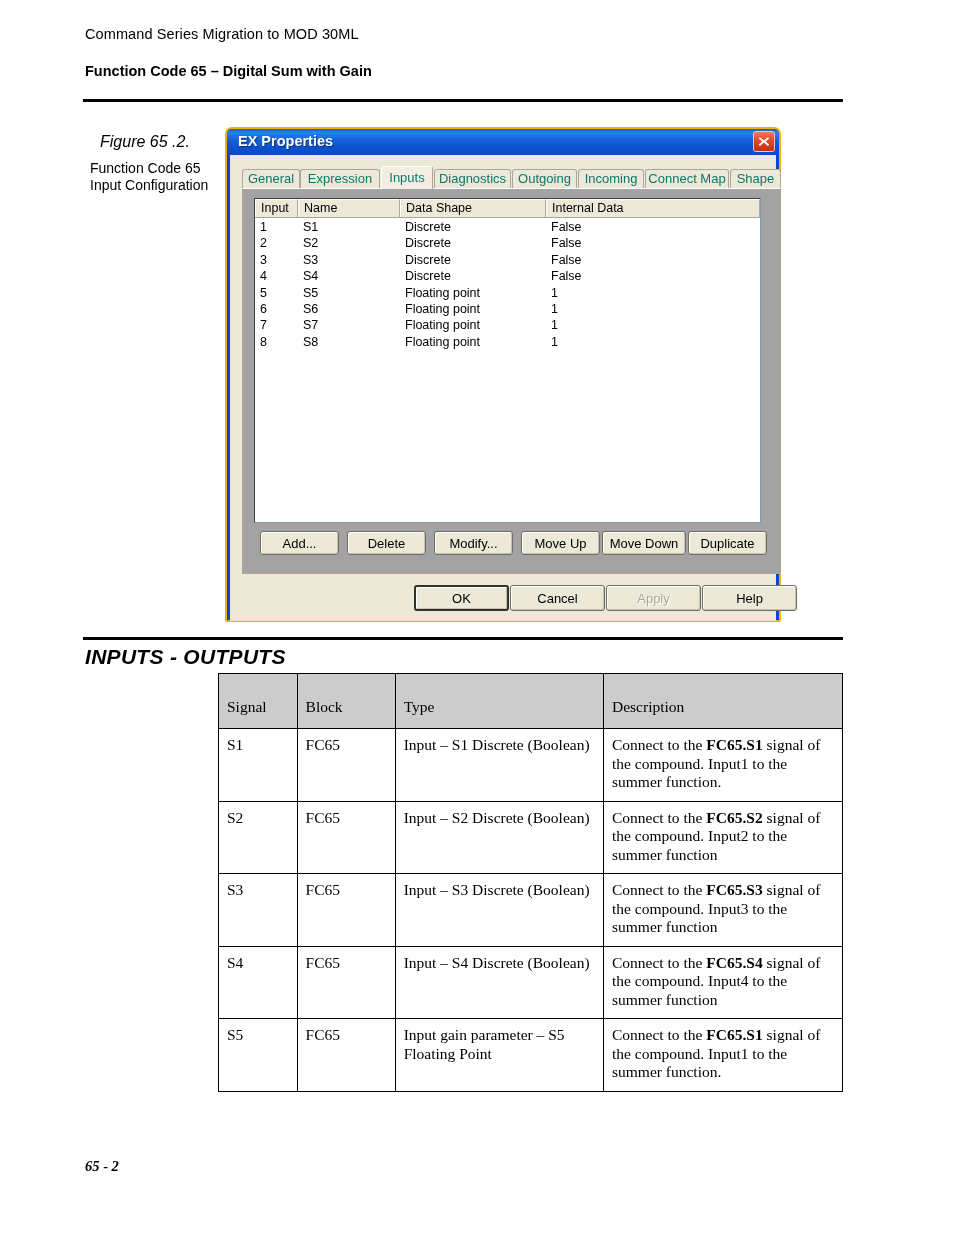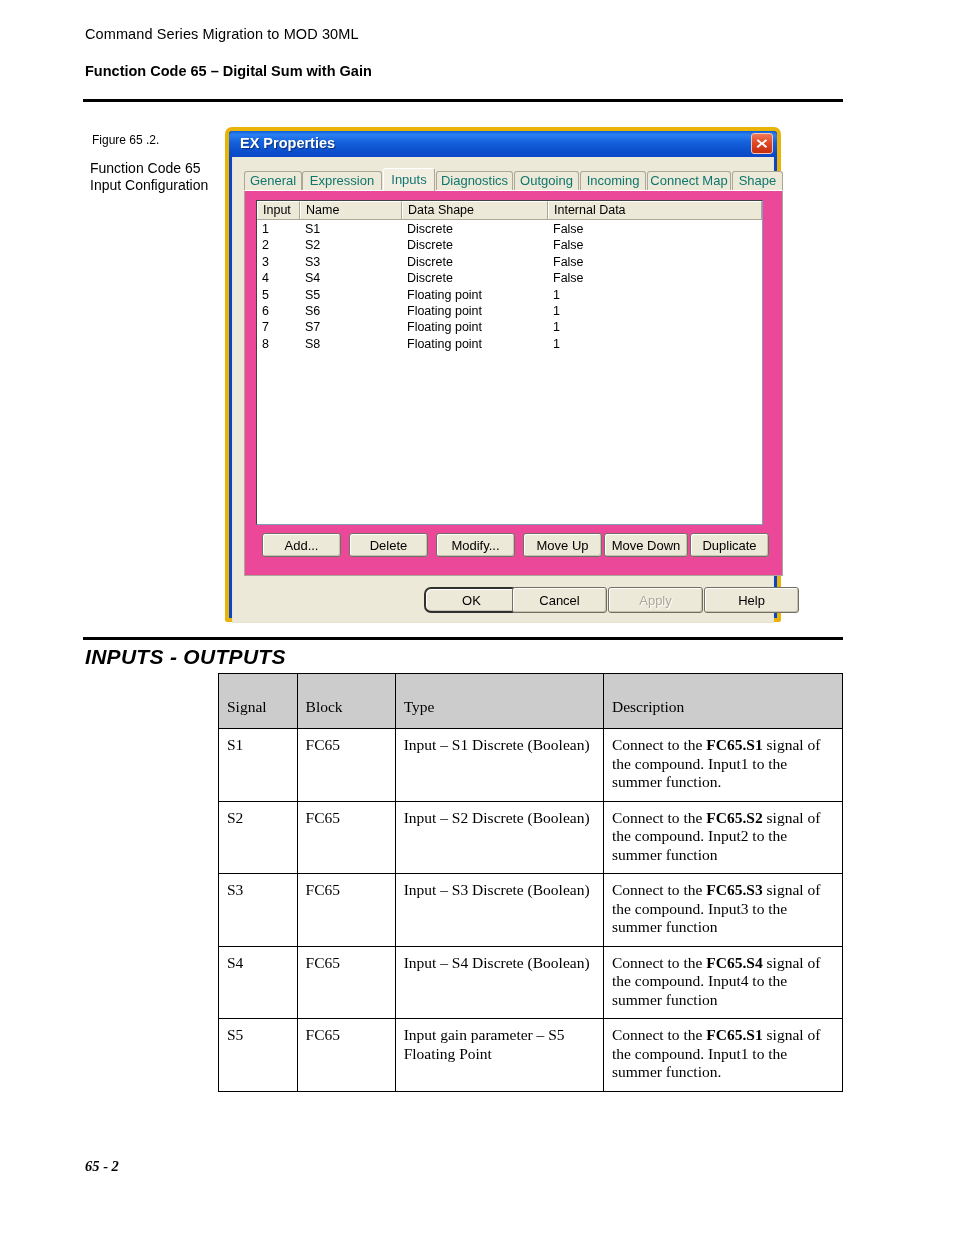--- a/index.html
+++ b/index.html
@@ -38,43 +38,44 @@
     left: 83px;
     top: 99px;
     width: 760px;
     height: 3px;
     background: #000;
   }
 
   
   .fig-num {
     position: absolute;
-    left: 92px;
+    left: 100px;
     top: 133px;
-    font-size: 12px;
+    font-size: 16px;
+    font-style: italic;
     white-space: nowrap;
   }
   .fig-caption {
     position: absolute;
     left: 90px;
     top: 160px;
     width: 125px;
     font-size: 14px;
     line-height: 16.5px;
   }
 
   
   .dialog {
     position: absolute;
     left: 225px;
     top: 127px;
     width: 556px;
     height: 495px;
     background: #0a46c8;
-    border: 4px solid #eab308;
+    border: 2px solid #eab308;
     border-radius: 7px 7px 2px 2px;
     box-sizing: border-box;
     padding: 0 3px 3px 3px;
   }
   .titlebar {
     height: 26px;
     border-radius: 5px 5px 0 0;
     background: linear-gradient(to bottom,
         #0e5fd8 0%, #2b7ff0 14%, #1562dd 42%,
         #0d51cf 72%, #0b47c6 100%);
@@ -145,21 +146,21 @@
     background: #f2efe2;
     border-color: #ffffff #aca899 #f2efe2 #ffffff;
     z-index: 5;
   }
   .tabpage {
     position: absolute;
     left: 11px;
     top: 33px;
     width: 539px;
     height: 386px;
-    background: #ec4899;
+    background: #a3a3a3;
     border: 1px solid #aca899;
     border-top-color: #ffffff;
     box-sizing: border-box;
   }
 
   
   .listview {
     position: absolute;
     left: 11px;
     top: 9px;
@@ -395,21 +396,21 @@
         <button class="btn" style="left:93px;  width:79px;text-align:center;">Delete</button>
         <button class="btn" style="left:180px; width:79px;">Modify...</button>
         <button class="btn" style="left:267px; width:79px;">Move Up</button>
         <button class="btn" style="left:348px; width:84px;">Move Down</button>
         <button class="btn" style="left:434px; width:79px;">Duplicate</button>
       </div>
 
     </div>
 
     <div class="dlg-footer">
-      <button class="btn default" style="left:180px;border-radius:7px;">OK</button>
+      <button class="btn default" style="left:172px;">OK</button>
       <button class="btn" style="left:268px;">Cancel</button>
       <button class="btn disabled" style="left:364px;">Apply</button>
       <button class="btn" style="left:460px;">Help</button>
     </div>
 
   </div>
 </div>
 
 <div class="rule-mid"></div>
 <div class="io-title">INPUTS - OUTPUTS</div>

